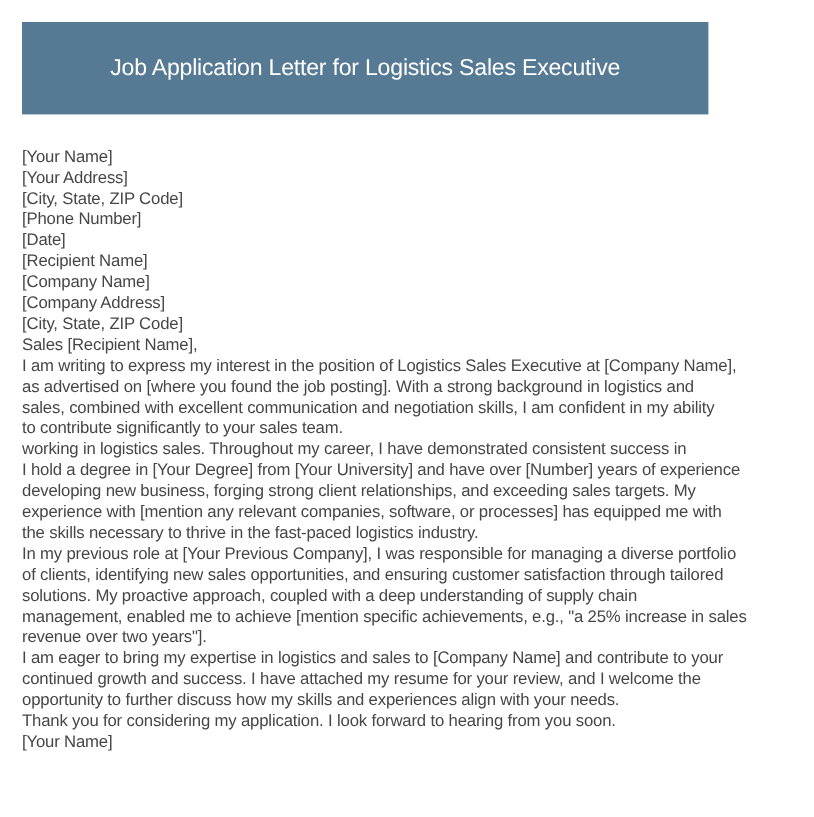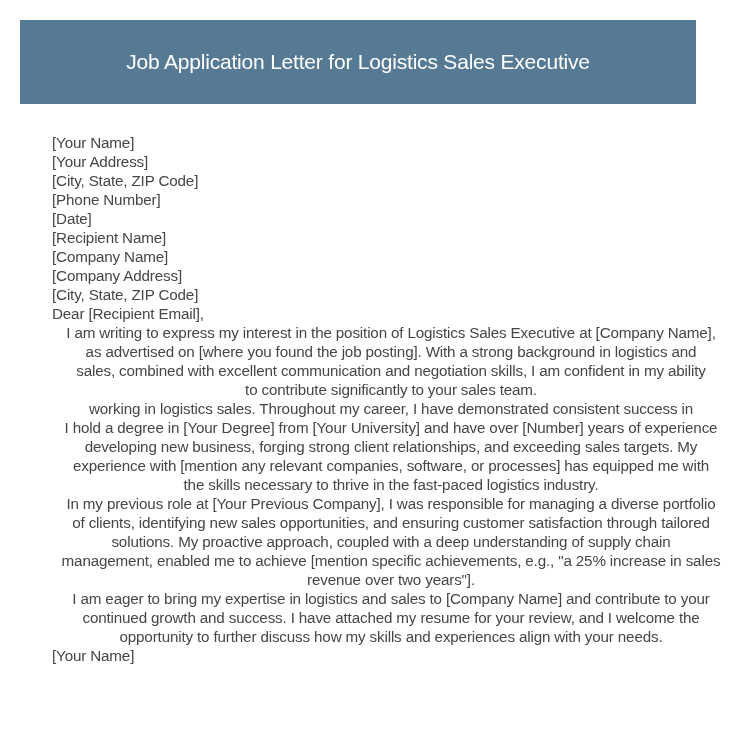--- a/index.html
+++ b/index.html
@@ -11,21 +11,21 @@
       width: 740px;
       height: 743px;
       position: relative;
       overflow: hidden;
       font-family: "Liberation Sans", "DejaVu Sans", sans-serif;
     }
     .header {
       position: absolute;
       left: 20px;
       top: 20px;
-      width: 676px;
+      width: 624px;
       height: 84px;
       background: #577a94;
       display: flex;
       align-items: center;
       justify-content: center;
     }
     .header h1 {
       margin: 0;
       color: #ffffff;
       font-weight: normal;
@@ -40,23 +40,22 @@
       width: 710px;
       color: #464646;
       font-size: 15.2px;
       line-height: 19px;
       letter-spacing: -0.15px;
     }
     .line {
       display: block;
       white-space: nowrap;
       height: 19px;
-      margin-left: 32px;
     }
-    .para .line { white-space: nowrap; text-align: center; }
+    .para .line { white-space: nowrap; }
   </style>
 </head>
 <body>
 
 <div class="header">
   <h1>Job Application Letter for Logistics Sales Executive</h1>
 </div>
 
 <div class="letter">
   <div>
@@ -65,21 +64,21 @@
     <span class="line">[City, State, ZIP Code]</span>
     <span class="line">[Phone Number]</span>
   </div>
   <span class="line">[Date]</span>
   <div>
     <span class="line">[Recipient Name]</span>
     <span class="line">[Company Name]</span>
     <span class="line">[Company Address]</span>
     <span class="line">[City, State, ZIP Code]</span>
   </div>
-  <span class="line">Dear [Recipient Email],</span>
+  <span class="line">Sales [Recipient Name],</span>
 
   <div class="para">
     <span class="line">I am writing to express my interest in the position of Logistics Sales Executive at [Company Name],</span>
     <span class="line">as advertised on [where you found the job posting]. With a strong background in logistics and</span>
     <span class="line">sales, combined with excellent communication and negotiation skills, I am confident in my ability</span>
     <span class="line">to contribute significantly to your sales team.</span>
   </div>
 
   <div class="para">
     <span class="line">working in logistics sales. Throughout my career, I have demonstrated consistent success in</span>
@@ -96,15 +95,18 @@
     <span class="line">management, enabled me to achieve [mention specific achievements, e.g., "a 25% increase in sales</span>
     <span class="line">revenue over two years"].</span>
   </div>
 
   <div class="para">
     <span class="line">I am eager to bring my expertise in logistics and sales to [Company Name] and contribute to your</span>
     <span class="line">continued growth and success. I have attached my resume for your review, and I welcome the</span>
     <span class="line">opportunity to further discuss how my skills and experiences align with your needs.</span>
   </div>
 
+  <div class="para">
+    <span class="line">Thank you for considering my application. I look forward to hearing from you soon.</span>
+  </div>
 
   <span class="line">[Your Name]</span>
 </div>
 
 </body></html>

